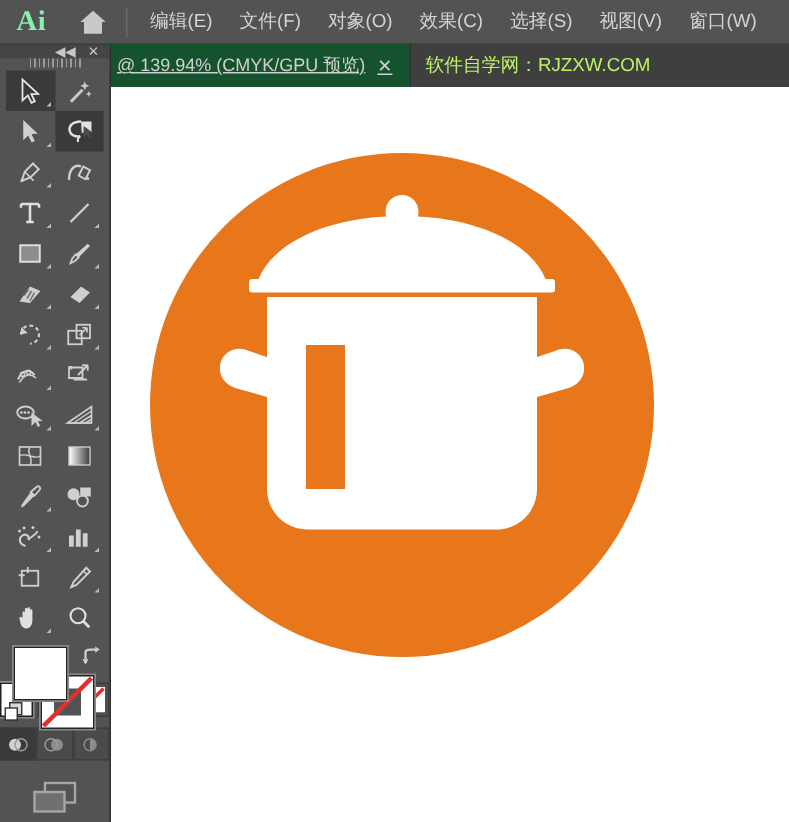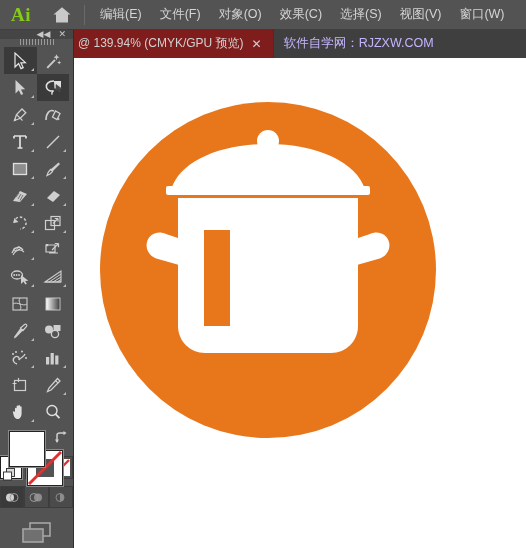--- a/index.html
+++ b/index.html
@@ -11,21 +11,21 @@
   }
   #app{position:relative;width:526px;height:548px;}
 
   
   .menubar{
     position:absolute;left:0;top:0;width:526px;height:29px;
     background:#535353;display:flex;align-items:center;
   }
   .ai-logo{
     width:42px;height:29px;display:flex;align-items:center;justify-content:center;
-    color:#84cc16;font-size:19px;font-weight:bold;font-family:"Liberation Serif","DejaVu Serif",serif;
+    color:#86efac;font-size:19px;font-weight:bold;font-family:"Liberation Serif","DejaVu Serif",serif;
     letter-spacing:.5px;
   }
   .home-btn{
     width:40px;height:29px;display:flex;align-items:center;justify-content:center;
   }
   .home-btn svg{display:block;}
   .menu-sep{
     width:1px;height:20px;background:#6a6a6a;margin:0 6px 0 2px;
   }
   .menu-items{display:flex;align-items:center;gap:0px;}
@@ -36,27 +36,27 @@
   
   .tabbar{
     position:absolute;left:0;top:29px;width:526px;height:29px;
     background:#3f3f3f;display:flex;align-items:stretch;
   }
   .tab{
     display:flex;align-items:center;gap:7px;padding:0 10px;
     background:#4a4a4a;color:#d0d0d0;font-size:12px;white-space:nowrap;
     border-right:1px solid #343434;
   }
-  .tab.active{background:#7f1d1d;}
+  .tab.active{background:#14532d;text-decoration:underline;}
   .tab .close-x{
     font-size:12px;color:#cfcfcf;line-height:1;padding:0 1px;font-weight:bold;
   }
   .tab-watermark{
     display:flex;align-items:center;padding:0 10px;
-    background:#3f3f3f;color:#c4b5fd;font-size:12.5px;white-space:nowrap;
+    background:#3f3f3f;color:#bef264;font-size:12.5px;white-space:nowrap;
   }
   .tab-spacer{flex:0 0 68px;background:#3f3f3f;}
 
   
   .toolpanel{
     position:absolute;left:0;top:30px;width:73px;height:518px;
     background:#535353;border-right:1px solid #2e2e2e;
     display:flex;flex-direction:column;z-index:5;
   }
   .tp-header{

